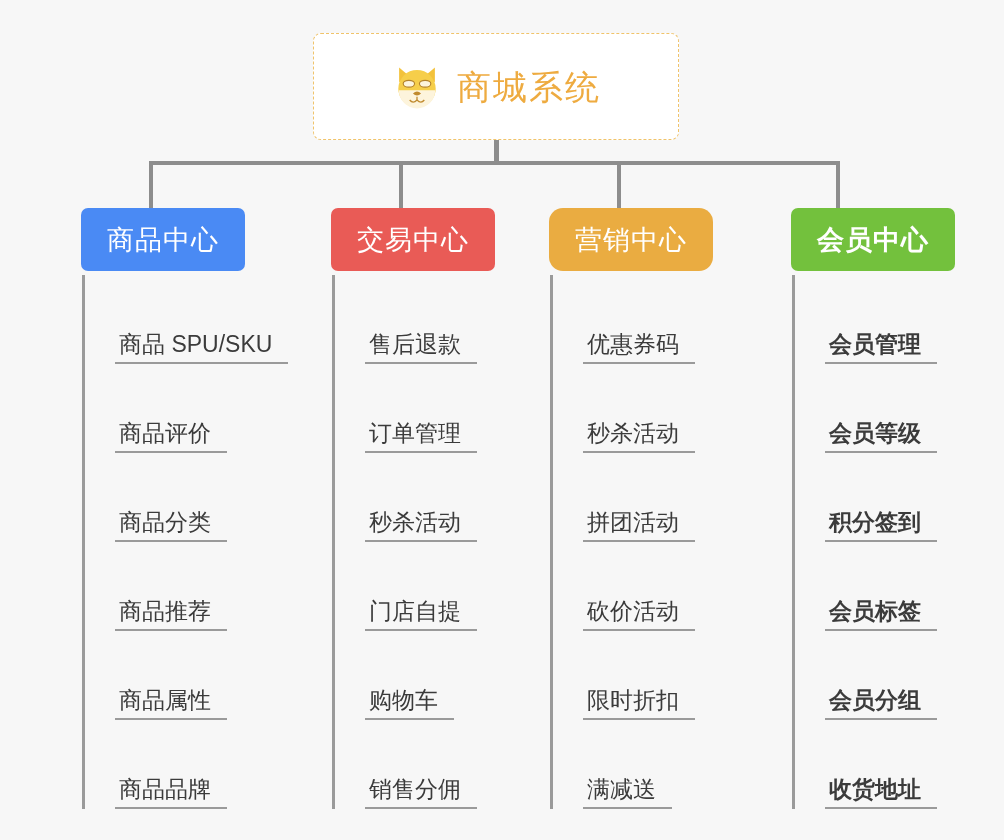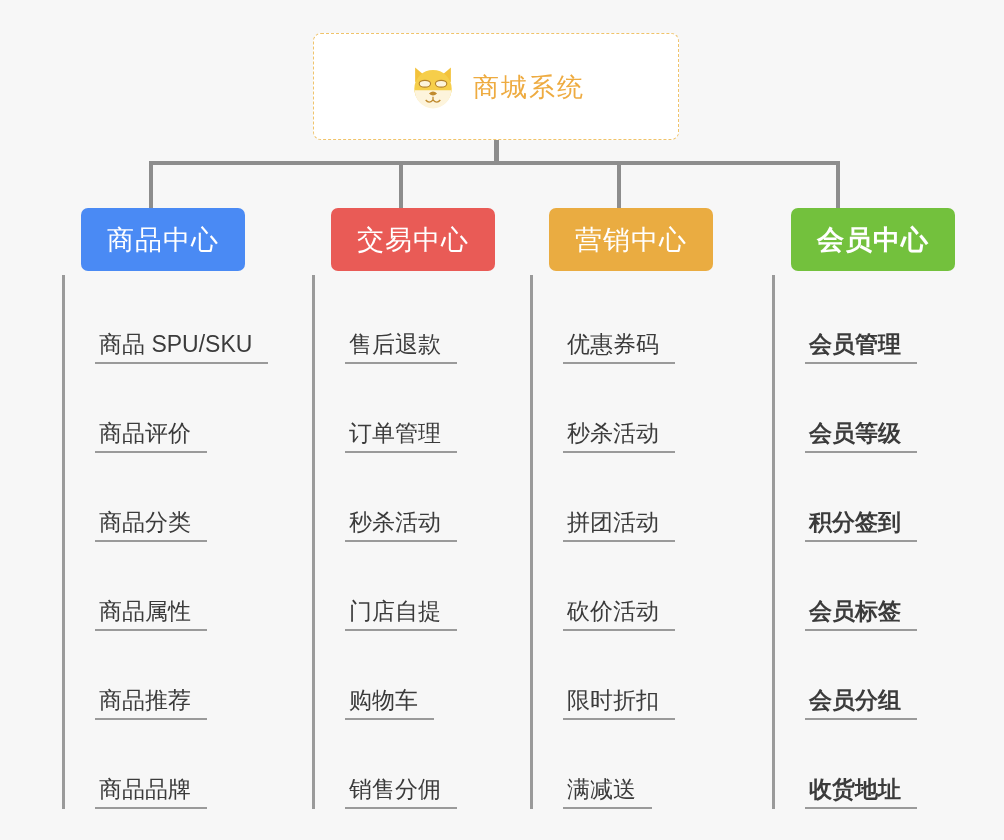--- a/index.html
+++ b/index.html
@@ -38,21 +38,21 @@
     justify-content: center;
     gap: 14px;
   }
   .root-icon {
     width: 52px;
     height: 52px;
     flex: 0 0 52px;
     display: block;
   }
   .root-title {
-    font-size: 26px;
+    font-size: 34px;
     line-height: 1;
     color: #eeab40;
     letter-spacing: 2px;
     white-space: nowrap;
     font-weight: 400;
   }
 
   
   .conn {
     position: absolute;
@@ -80,21 +80,21 @@
     justify-content: center;
     color: #ffffff;
     font-size: 27px;
     letter-spacing: 1px;
     white-space: nowrap;
     margin-left: 24px;
   }
 
   .leaf-list {
     position: relative;
-    margin-left: 5px;
+    margin-left: 25px;
     padding-left: 0;
     border-left: 3px solid #9a9a9a;
     margin-top: 4px;
   }
   .leaf {
     position: relative;
     height: 89px;
     box-sizing: border-box;
     display: flex;
     align-items: flex-end;
@@ -148,24 +148,24 @@
       <div class="leaf">
           <span class="leaf-inner">商品 SPU/SKU</span>
         </div>
       <div class="leaf">
           <span class="leaf-inner">商品评价</span>
         </div>
       <div class="leaf">
           <span class="leaf-inner">商品分类</span>
         </div>
       <div class="leaf">
+          <span class="leaf-inner">商品推荐</span>
+        </div>
+      <div class="leaf">
           <span class="leaf-inner">商品属性</span>
-        </div>
-      <div class="leaf">
-          <span class="leaf-inner">商品推荐</span>
         </div>
       <div class="leaf">
           <span class="leaf-inner">商品品牌</span>
         </div>
     </div>
   </div>
 
   <div class="col col-2">
     <div class="cat-head" style="background:#e95b56;">交易中心</div>
     <div class="leaf-list">
@@ -184,21 +184,21 @@
       <div class="leaf">
           <span class="leaf-inner">购物车</span>
         </div>
       <div class="leaf">
           <span class="leaf-inner">销售分佣</span>
         </div>
     </div>
   </div>
 
   <div class="col col-3">
-    <div class="cat-head" style="background:#eaac41;">营销中心</div>
+    <div class="cat-head" style="background:#eaac41;border-radius:14px;">营销中心</div>
     <div class="leaf-list">
       <div class="leaf">
           <span class="leaf-inner">优惠券码</span>
         </div>
       <div class="leaf">
           <span class="leaf-inner">秒杀活动</span>
         </div>
       <div class="leaf">
           <span class="leaf-inner">拼团活动</span>
         </div>

